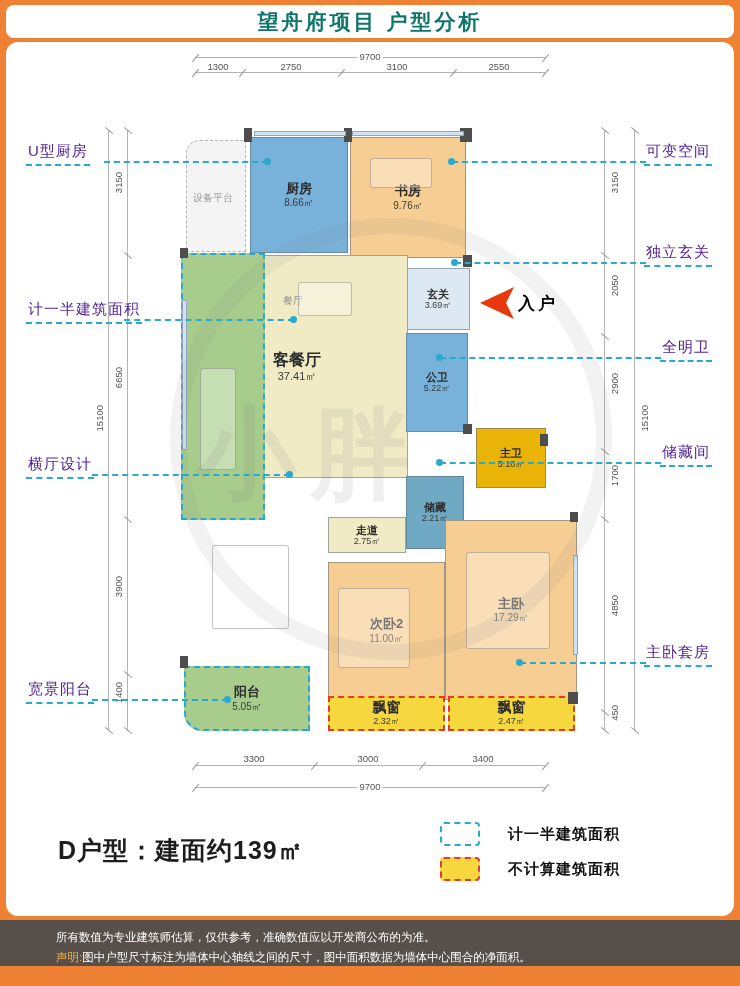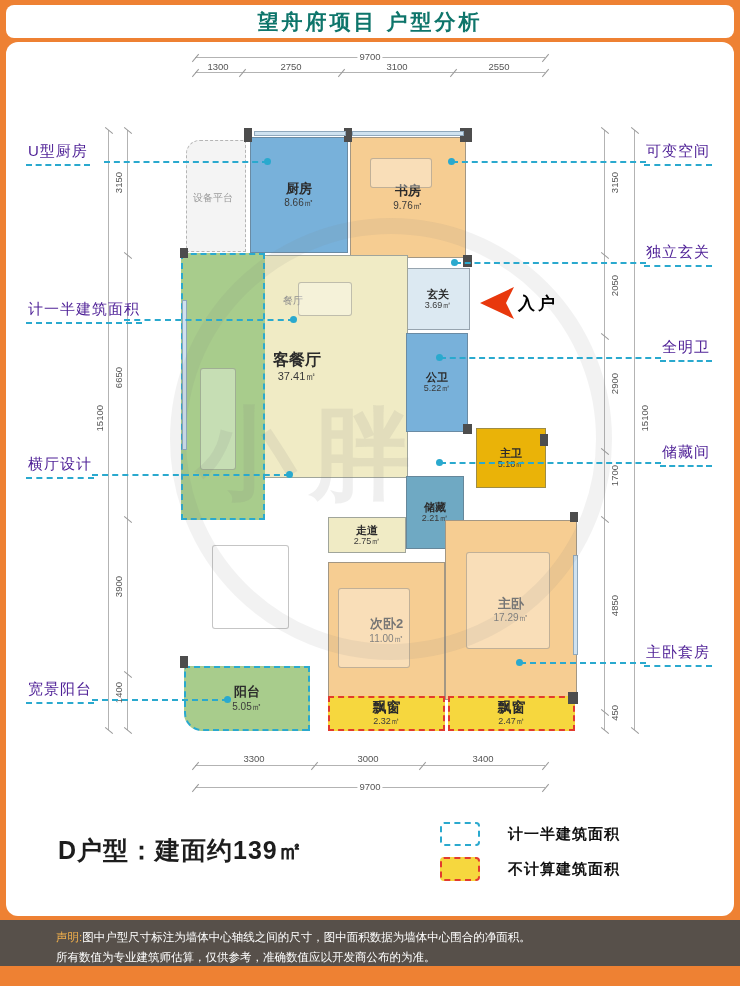--- a/index.html
+++ b/index.html
@@ -286,18 +286,18 @@
       <span class="lg-swatch sw-half"></span>
       <span class="lg-label">计一半建筑面积</span>
     </div>
     <div class="lg-item">
       <span class="lg-swatch sw-excl"></span>
       <span class="lg-label">不计算建筑面积</span>
     </div>
   </div>
 
   <div class="disclaimer">
+    <div>所有数值为专业建筑师估算，仅供参考，准确数值应以开发商公布的为准。</div>
     <div><span class="pfx">声明:</span><span>图中户型尺寸标注为墙体中心轴线之间的尺寸，图中面积数据为墙体中心围合的净面积。</span></div>
-    <div>所有数值为专业建筑师估算，仅供参考，准确数值应以开发商公布的为准。</div>
   </div>
   <div class="account">搜狐号@搜狐焦点荆门站</div>
 
 </div>
 
 </body></html>

